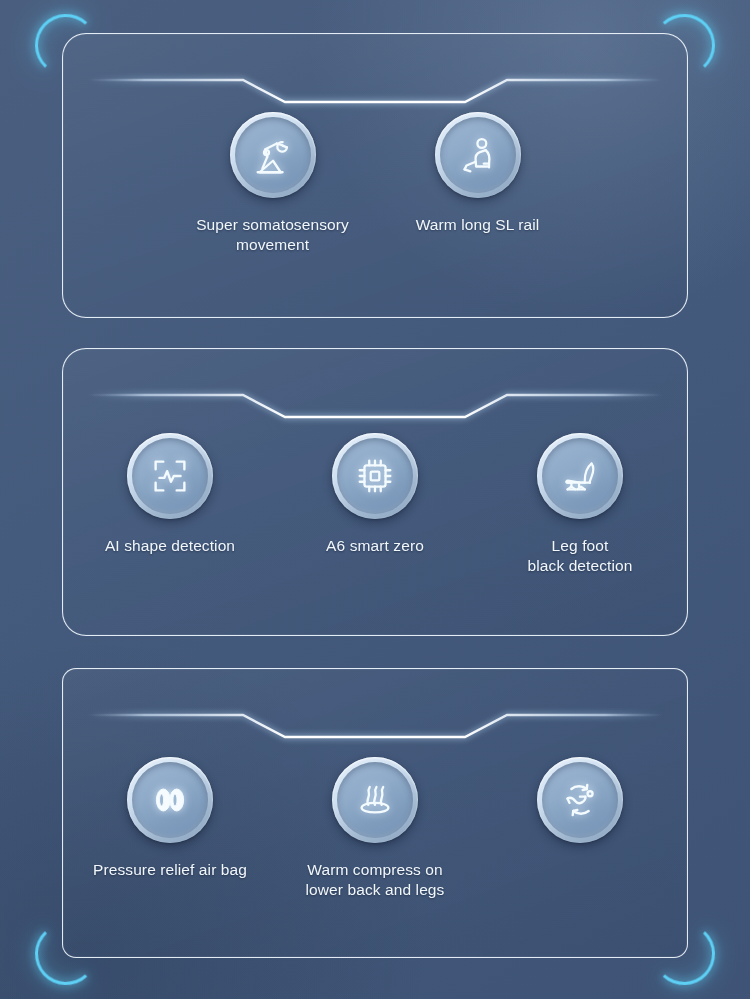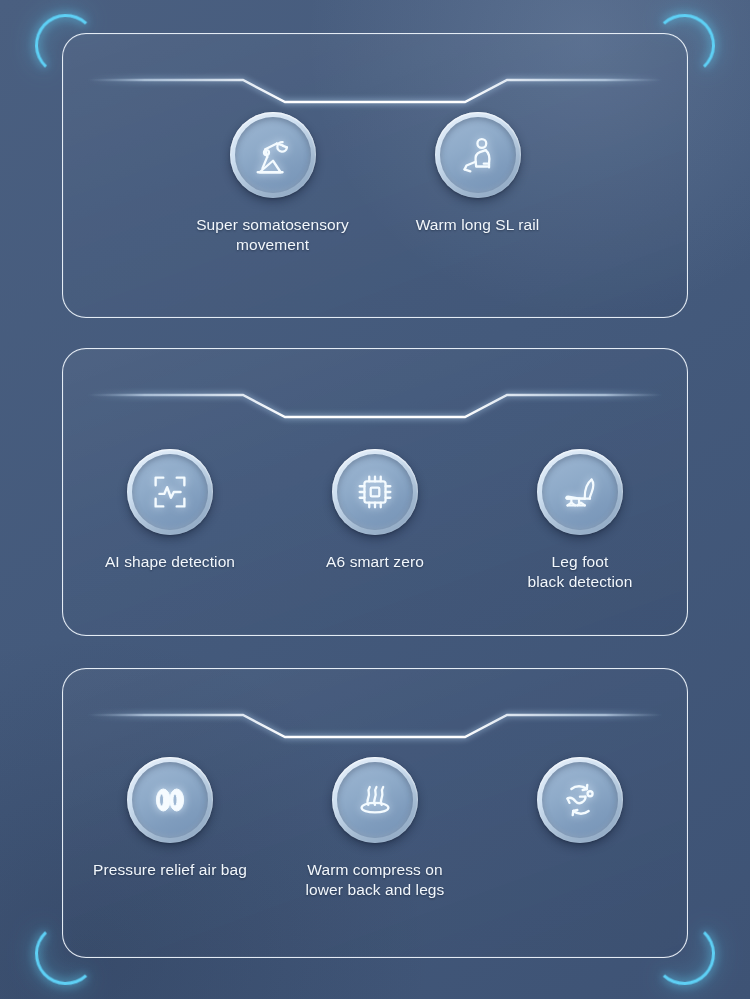--- a/index.html
+++ b/index.html
@@ -29,21 +29,21 @@
     position:absolute;
     left:62px; width:626px;
     border:1.6px solid rgba(242,248,255,.92);
     border-radius:24px;
     background:
       linear-gradient(160deg, rgba(255,255,255,.045) 0%, rgba(255,255,255,.012) 40%, rgba(10,20,40,.05) 100%);
     box-shadow:0 0 0 .5px rgba(255,255,255,.12) inset;
   }
   .panel-1{ top:33px;  height:285px; }
   .panel-2{ top:348px; height:288px; }
-  .panel-3{ top:668px; height:290px; }
+  .panel-3{ top:668px; height:290px;border-radius:14px; }
 
   
   .corner{
     position:absolute; width:62px; height:62px;
     border:3px solid #5ed0f5;
     border-radius:50%;
     filter:drop-shadow(0 0 5px rgba(94,208,245,.95)) drop-shadow(0 0 11px rgba(94,208,245,.55));
   }
   .corner-tl{ top:14px;  left:35px;  border-color:#5ed0f5 transparent transparent #5ed0f5; transform:rotate(-2deg); }
   .corner-tr{ top:14px;  right:35px; border-color:#5ed0f5 #5ed0f5 transparent transparent; transform:rotate(2deg); }
@@ -192,21 +192,21 @@
             <stop offset=".35" stop-color="#ffffff" stop-opacity="1"></stop>
             <stop offset=".65" stop-color="#ffffff" stop-opacity="1"></stop>
             <stop offset=".90" stop-color="#cfe2f5" stop-opacity=".65"></stop>
             <stop offset="1" stop-color="#8fa8c4" stop-opacity="0"></stop>
           </linearGradient>
         </defs>
         <path d="M2,10 L158,10 L200,32 L380,32 L422,10 L578,10" fill="none" stroke="url(#dg2)" stroke-width="2.4" style="filter:drop-shadow(0 0 3px rgba(190,225,255,.9))"></path>
       </svg>
     </div>
 
-    <div class="row" style="top:100px">
+    <div class="row" style="top:84px">
 
       <div class="cell">
         <div class="badge">
           <span class="glyph">
             <svg viewBox="0 0 48 48" fill="none" stroke-width="2.5" stroke-linecap="round" stroke-linejoin="round">
               <path d="M9 17 L9 9 L17 9"></path>
                 <path d="M31 9 L39 9 L39 17"></path>
               <path d="M39 31 L39 39 L31 39"></path>
                 <path d="M17 39 L9 39 L9 31"></path>
               <path d="M13 26 L18 26 L21 19 L25 30 L28 24 L35 24"></path>

